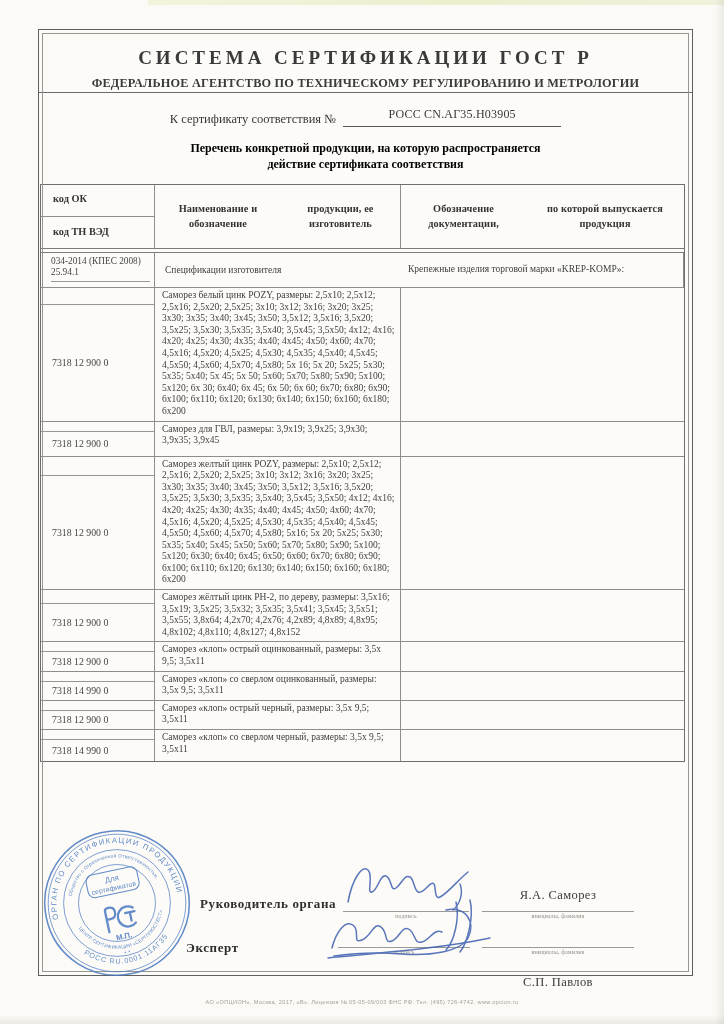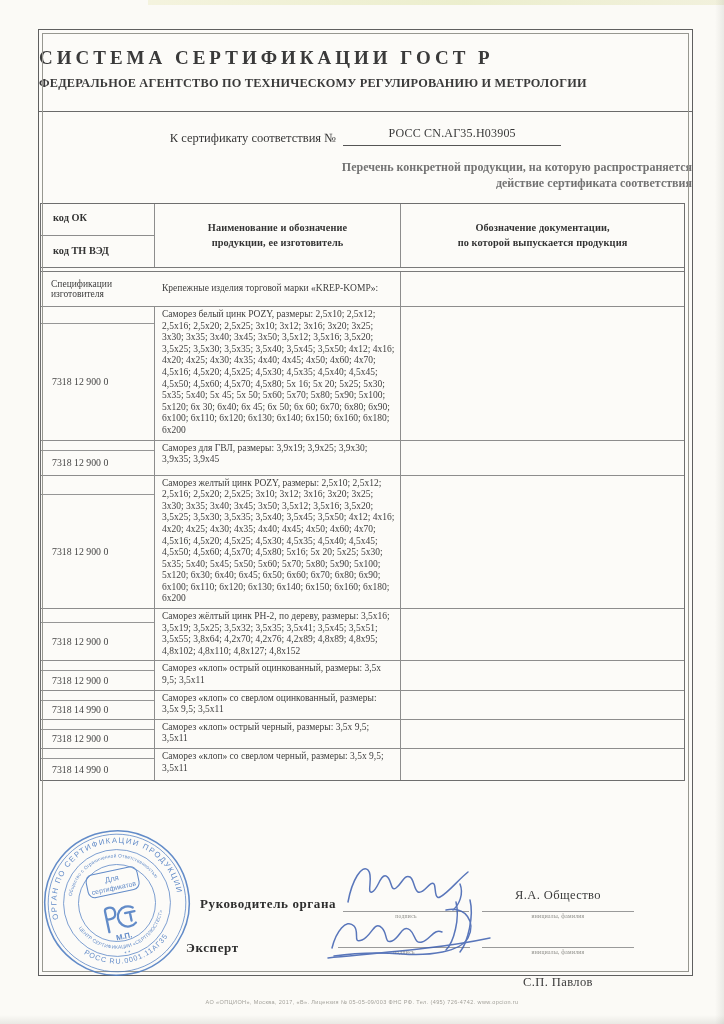--- a/index.html
+++ b/index.html
@@ -15,44 +15,44 @@
   .scan-right{position:absolute;top:0;right:0;bottom:0;width:9px;
     background:linear-gradient(90deg,rgba(0,0,0,0),rgba(115,115,105,.12));}
   .scan-bottom{position:absolute;left:0;right:0;bottom:0;height:9px;
     background:linear-gradient(rgba(0,0,0,0),rgba(115,115,105,.13));}
 
   
   .frame{position:absolute;left:38px;top:29px;width:653px;height:945px;
     border:1.3px solid #5f5f5f;background:#fcfbf8;}
   .frame-inner{position:absolute;inset:3px;border:1px solid #979790;pointer-events:none;}
 
-  .hdr{padding-top:17px;text-align:left;border-bottom:1.5px solid #6a6a6a;padding-bottom:20px;}
+  .hdr{padding-top:17px;text-align:center;border-bottom:1.5px solid #6a6a6a;padding-bottom:1px;}
   .hdr-title{font-size:19px;font-weight:bold;letter-spacing:4px;color:#3a3a3a;}
   .hdr-sub{margin-top:7px;font-size:12.3px;font-weight:bold;letter-spacing:.2px;color:#3a3a3a;}
 
   .serial{text-align:right;padding-right:30px;margin-top:8px;height:24px;}
   .serial-no{font-size:13.5px;color:#4a4a4a;margin-right:5px;}
   .serial-digits{font-family:"DejaVu Sans Mono",monospace;font-size:17.5px;color:#d85348;letter-spacing:1.5px;}
 
   .doc-title{text-align:center;font-size:21px;font-weight:bold;letter-spacing:2px;margin-top:0px;color:#2e2e2e;}
 
   .cert-line{display:flex;justify-content:center;align-items:flex-end;margin-top:8px;height:26px;}
   .cert-label{font-size:12.5px;color:#383838;}
   .cert-underline{display:inline-block;width:218px;border-bottom:1px solid #555;text-align:center;margin-left:7px;}
   .cert-underline>span{display:inline-block;transform:translateY(-4px);font-size:12px;color:#383838;letter-spacing:.2px;}
 
-  .subheading{text-align:right;font-weight:bold;font-size:12px;line-height:16px;margin-top:13px;color:#737373;}
+  .subheading{text-align:center;font-weight:bold;font-size:12px;line-height:16px;margin-top:13px;color:#000000;}
 
   
   .tbl{border:1.2px solid #6e6e6e;margin:12px 7px 0 1px;background:transparent;}
   .thead{display:grid;grid-template-columns:114px 246px 1fr;border-bottom:1px solid #7a7a7a;height:63px;}
   .hc1{border-right:1px solid #8d8d8d;display:flex;flex-direction:column;font-size:10.3px;font-weight:600;color:#333;}
   .hc1a{height:32px;border-bottom:1px solid #8d8d8d;padding:8px 0 0 12px;box-sizing:border-box;}
   .hc1b{flex:1;padding:9px 0 0 12px;}
-  .hc2,.hc3{display:flex;flex-direction:column;justify-content:center;align-items:center;text-align:center;
+  .hc2,.hc3{display:flex;flex-direction:row;justify-content:center;align-items:center;text-align:center;
     font-weight:600;font-size:10.3px;line-height:14.8px;color:#333;letter-spacing:.1px;}
   .hc2{border-right:1px solid #8d8d8d;}
   .tgap{height:3px;border-bottom:1px solid #7a7a7a;}
 
   .trow{display:grid;grid-template-columns:114px 246px 1fr;}
   .trow + .trow{border-top:1px solid #8d8d8d;}
   .cell{box-sizing:border-box;}
   .c1{border-right:1px solid #8d8d8d;display:flex;flex-direction:column;font-size:9.8px;color:#454545;}
   .c2{border-right:1px solid #8d8d8d;padding:2px 5px 3px 7px;font-size:9.5px;line-height:11.6px;color:#3e3e3e;}
   .c3{padding:3px 6px 3px 10px;font-size:9.5px;color:#3e3e3e;}
@@ -113,20 +113,27 @@
         <div>продукции, ее изготовитель</div>
       </div>
       <div class="hc3">
         <div>Обозначение документации,</div>
         <div>по которой выпускается продукция</div>
       </div>
     </div>
     <div class="tgap"></div>
     <div>
         <div class="trow" style="min-height: 34px;">
+          <div class="cell c1">
+            <div class="lc-text">
+              <div>034-2014 (КПЕС 2008)</div>
+              <div>25.94.1</div>
+            </div>
+            <div class="lc-fill"></div>
+          </div>
           <div class="cell c3 vcenter">Спецификации изготовителя</div>
           <div class="cell c2 vcenter">Крепежные изделия торговой марки «KREP-KOMP»:</div>
         </div>
         <div class="trow" style="min-height: 128px;">
           <div class="cell c1">
             <div class="lc-strip" style="height: 16px;"></div>
             <div class="lc-code">7318 12 900 0</div>
           </div>
           <div class="cell c2">Саморез белый цинк POZY, размеры: 2,5x10; 2,5x12; 2,5x16; 2,5x20; 2,5x25; 3x10; 3x12; 3x16; 3x20; 3x25; 3x30; 3x35; 3x40; 3x45; 3x50; 3,5x12; 3,5x16; 3,5x20; 3,5x25; 3,5x30; 3,5x35; 3,5x40; 3,5x45; 3,5x50; 4x12; 4x16; 4x20; 4x25; 4x30; 4x35; 4x40; 4x45; 4x50; 4x60; 4x70; 4,5x16; 4,5x20; 4,5x25; 4,5x30; 4,5x35; 4,5x40; 4,5x45; 4,5x50; 4,5x60; 4,5x70; 4,5x80; 5x 16; 5x 20; 5x25; 5x30; 5x35; 5x40; 5x 45; 5x 50; 5x60; 5x70; 5x80; 5x90; 5x100; 5x120; 6x 30; 6x40; 6x 45; 6x 50; 6x 60; 6x70; 6x80; 6x90; 6x100; 6x110; 6x120; 6x130; 6x140; 6x150; 6x160; 6x180; 6x200</div>
           <div class="cell c3"></div>
@@ -221,21 +228,21 @@
     <text x="80" y="135" font-size="6" text-anchor="middle">* *</text>
   </g>
 </svg>
 
 <div class="sig-label" style="left:200px;top:896px;">Руководитель органа</div>
 <div class="sig-label" style="left:186px;top:940px;">Эксперт</div>
 
 <div class="sline" style="left:343px;top:911px;width:126px;"></div>
 <div class="scaption" style="left:343px;top:913px;width:126px;">подпись</div>
 <div class="sline" style="left:482px;top:911px;width:152px;"></div>
-<div class="sig-name" style="left:482px;top:888px;width:152px;">Я.А. Общество</div>
+<div class="sig-name" style="left:482px;top:888px;width:152px;">Я.А. Саморез</div>
 <div class="scaption" style="left:482px;top:913px;width:152px;">инициалы, фамилия</div>
 
 <div class="sline" style="left:338px;top:947px;width:132px;"></div>
 <div class="scaption" style="left:338px;top:949px;width:132px;">подпись</div>
 <div class="sline" style="left:482px;top:947px;width:152px;"></div>
 <div class="sig-name" style="left:482px;top:975px;width:152px;">С.П. Павлов</div>
 <div class="scaption" style="left:482px;top:949px;width:152px;">инициалы, фамилия</div>
 
 <svg class="sig-overlay" viewBox="0 0 185 112">
   <g fill="none" stroke="#3d5fb0" stroke-width="1.5" stroke-linecap="round" opacity=".85">

